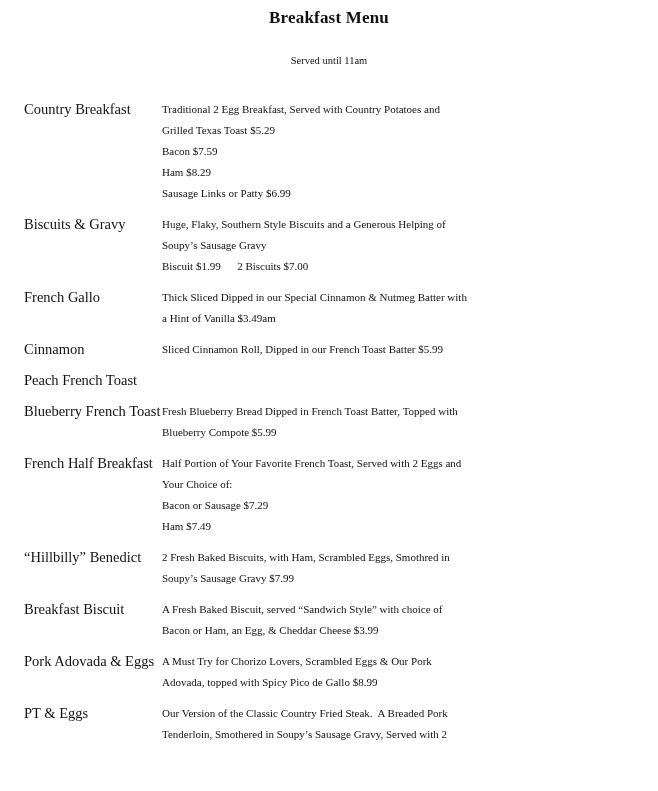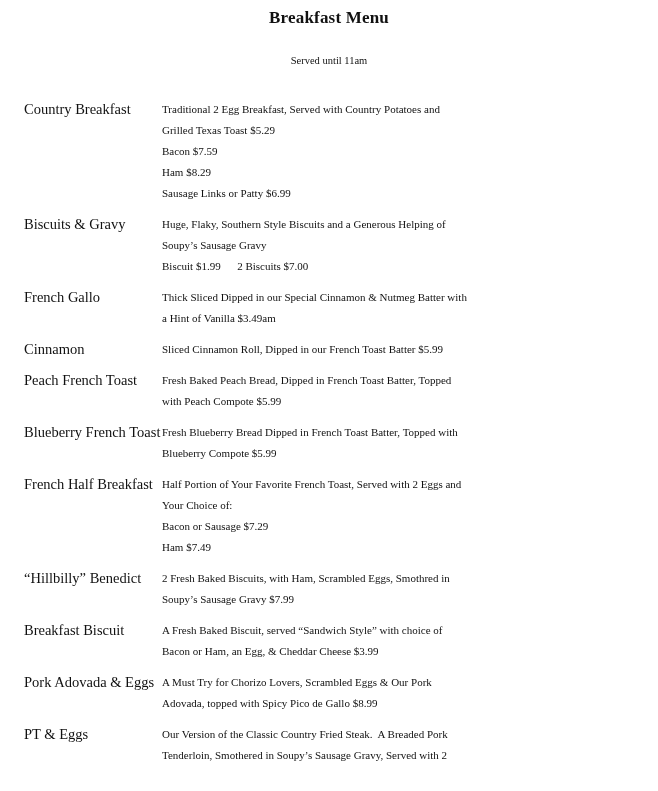--- a/index.html
+++ b/index.html
@@ -105,24 +105,20 @@
         </div>
       </li>
       <li class="menu-item">
         <div class="item-name">Cinnamon</div>
         <div class="item-desc">
           <span class="desc-line">Sliced Cinnamon Roll, Dipped in our French Toast Batter $5.99</span>
         </div>
       </li>
       <li class="menu-item">
         <div class="item-name">Peach French Toast</div>
-        <div class="item-desc">
-          <span class="desc-line">Fresh Baked Peach Bread, Dipped in French Toast Batter, Topped</span>
-          <span class="desc-line">with Peach Compote $5.99</span>
-        </div>
       </li>
       <li class="menu-item">
         <div class="item-name">Blueberry French Toast</div>
         <div class="item-desc">
           <span class="desc-line">Fresh Blueberry Bread Dipped in French Toast Batter, Topped with</span>
           <span class="desc-line">Blueberry Compote $5.99</span>
         </div>
       </li>
       <li class="menu-item">
         <div class="item-name">French Half Breakfast</div>

